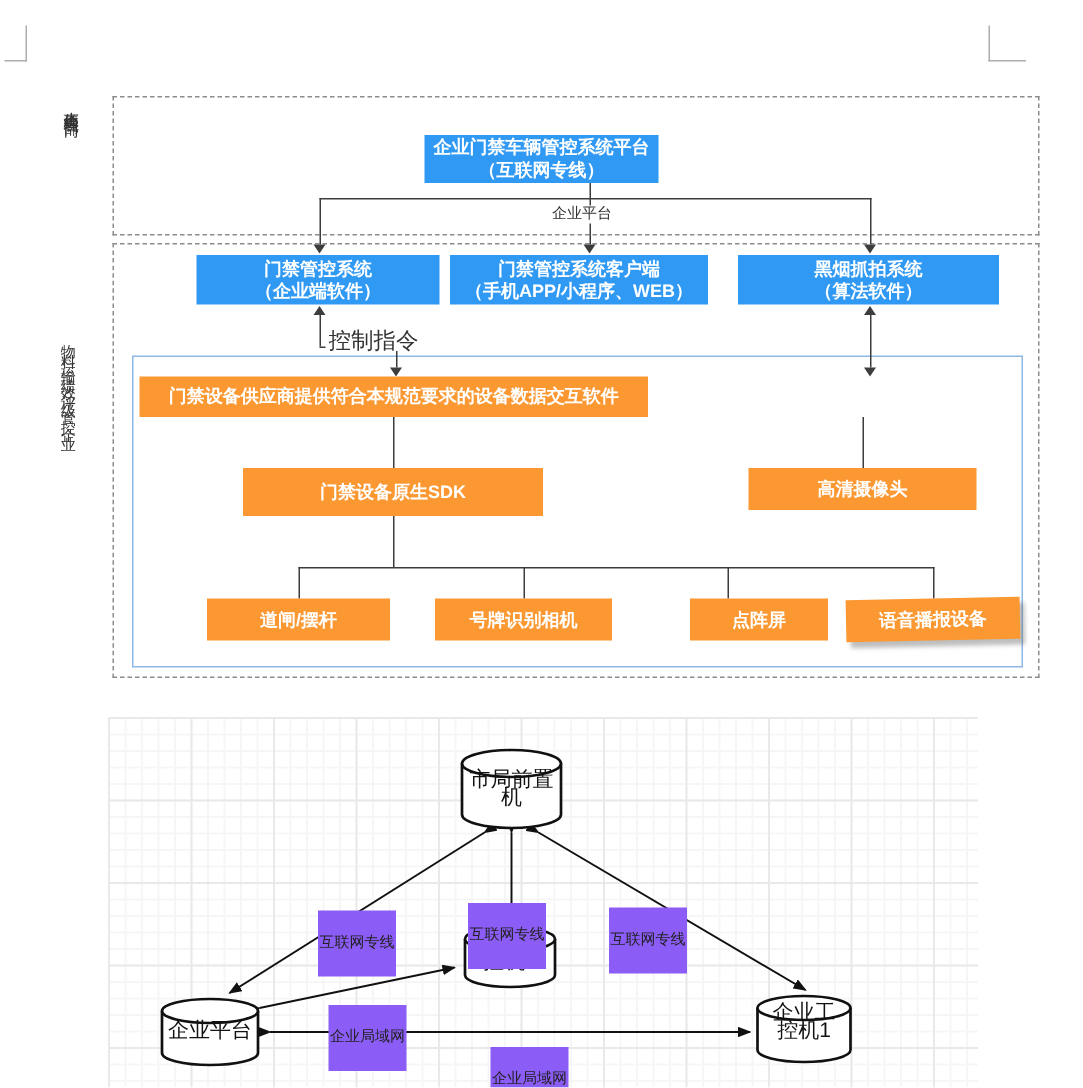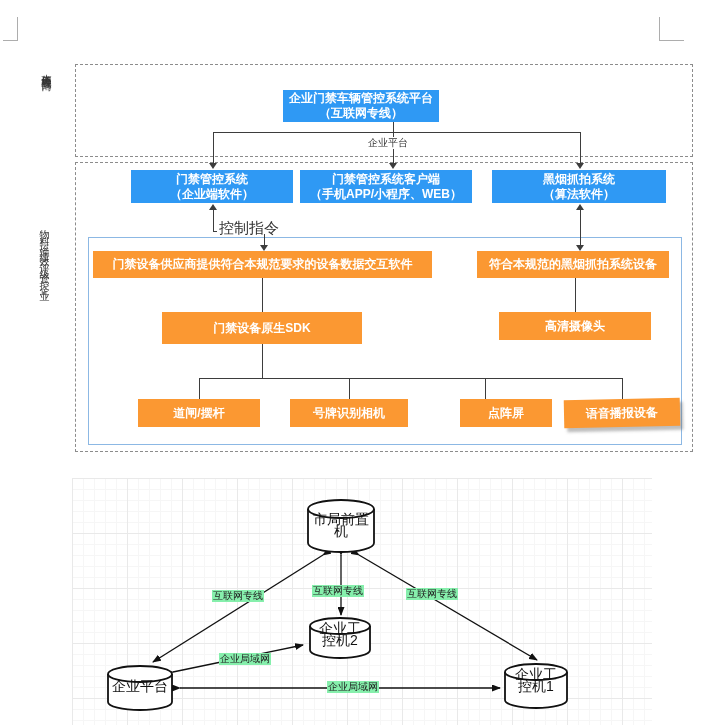--- a/index.html
+++ b/index.html
@@ -56,21 +56,21 @@
     background-image:
       linear-gradient(to right,#e9e9e9 1px,transparent 1px),
       linear-gradient(to bottom,#e9e9e9 1px,transparent 1px),
       linear-gradient(to right,#f6f6f6 1px,transparent 1px),
       linear-gradient(to bottom,#f6f6f6 1px,transparent 1px);
     background-size:55px 55px,55px 55px,11px 11px,11px 11px;}
 
   .net-svg{left:0;top:478px;width:722px;height:247px;}
 
   .cyl-label{font-size:14px;color:#111;text-align:center;line-height:12px;}
-  .netlabel{font-size:10px;color:#222;background:#86efac;padding:0 1px;line-height:12px;white-space:nowrap;}
+  .netlabel{font-size:10px;color:#222;background:#8b5cf6;padding:16px 1px;line-height:12px;white-space:nowrap;margin-top:17px;}
 </style>
 </head>
 <body>
 
 <div id="app">
 
   <div class="abs mark-tl"></div>
   <div class="abs mark-tr"></div>
 
   <div class="abs vlabel vlabel1">生态环境管理部门</div>
@@ -121,21 +121,20 @@
   <div class="abs node bbox n-client">
     <span>门禁管控系统客户端</span>
     <span>（手机APP/小程序、WEB）</span>
   </div>
   <div class="abs node obox n-vendor">门禁设备供应商提供符合本规范要求的设备数据交互软件</div>
 
   <div class="abs node bbox n-smoke">
     <span>黑烟抓拍系统</span>
     <span>（算法软件）</span>
   </div>
-  <div class="abs node obox n-smokedev">符合本规范的黑烟抓拍系统设备</div>
   <div class="abs node obox n-sdk">门禁设备原生SDK</div>
   <div class="abs node obox n-camera">高清摄像头</div>
   <div class="abs node obox n-barrier">道闸/摆杆</div>
   <div class="abs node obox n-plate">号牌识别相机</div>
   <div class="abs node obox n-dot">点阵屏</div>
   <div class="abs node obox n-voice">语音播报设备</div>
 
   <div class="abs grid"></div>
 
   <svg class="abs net-svg" viewBox="0 0 722 247" xmlns="http://www.w3.org/2000/svg">

